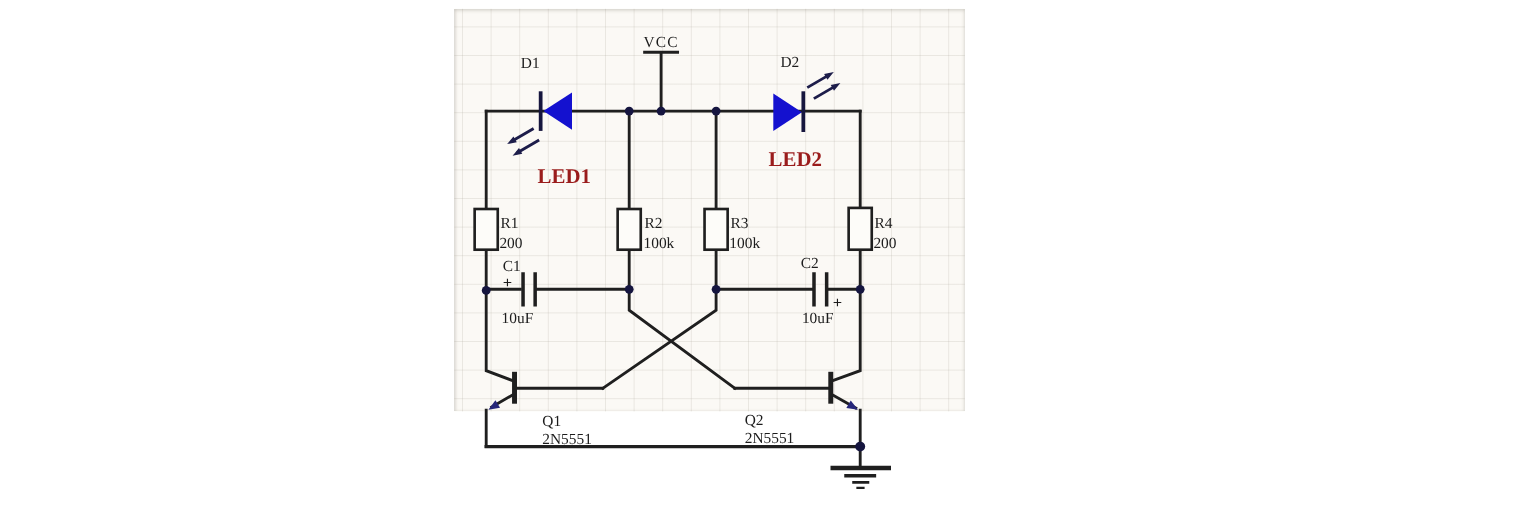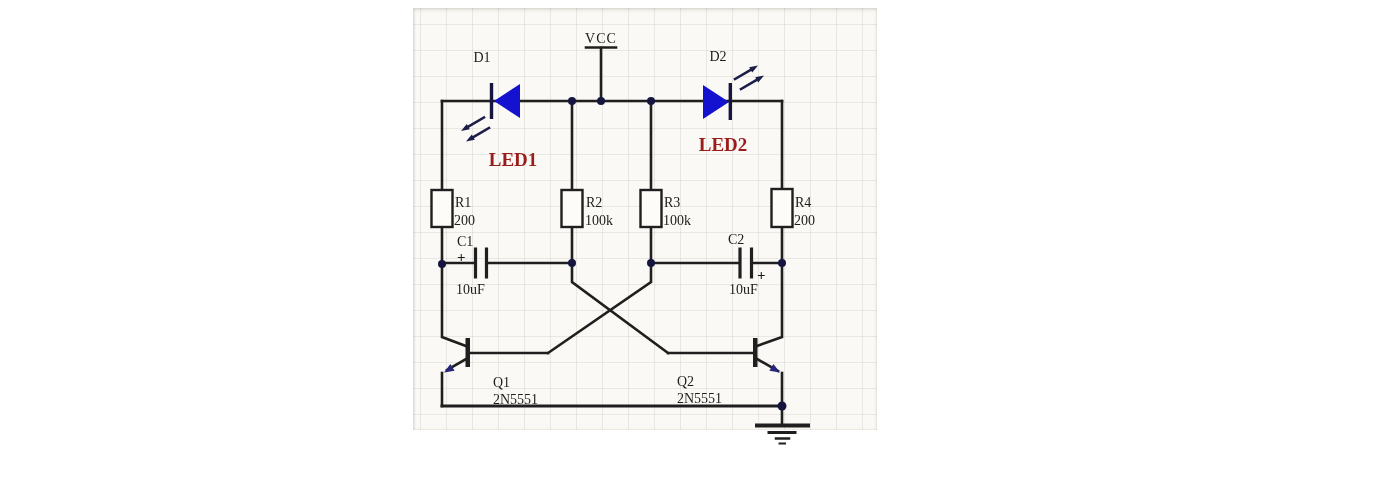--- a/index.html
+++ b/index.html
@@ -2,21 +2,21 @@
 <html><head>
 <meta charset="utf-8">
 <title>Two-Transistor LED Flasher Schematic</title>
 <style>
   html,body{margin:0;padding:0;background:#ffffff;}
   .stage{
     position:relative;width:1379px;height:484px;background:#ffffff;overflow:hidden;
     font-family:"Liberation Serif","DejaVu Serif",serif;
   }
   .scan{
-    position:absolute;left:413px;top:8px;width:464px;height:422px;
+    position:absolute;left:413px;top:8px;width:464px;height:366px;
     background-color:#fbf9f5;
     background-image:
       linear-gradient(rgba(182,176,164,0.25) 1px, transparent 1px),
       linear-gradient(90deg, rgba(182,176,164,0.25) 1px, transparent 1px);
     background-size:26px 26px;
     background-position:7px 16px;
     box-shadow: inset 0 2px 3px rgba(120,115,100,0.22), inset 2px 0 2px rgba(140,135,120,0.14), inset -1px -1px 2px rgba(140,135,120,0.10);
   }
   .scan svg{position:absolute;left:0;top:0;}
   svg text{

